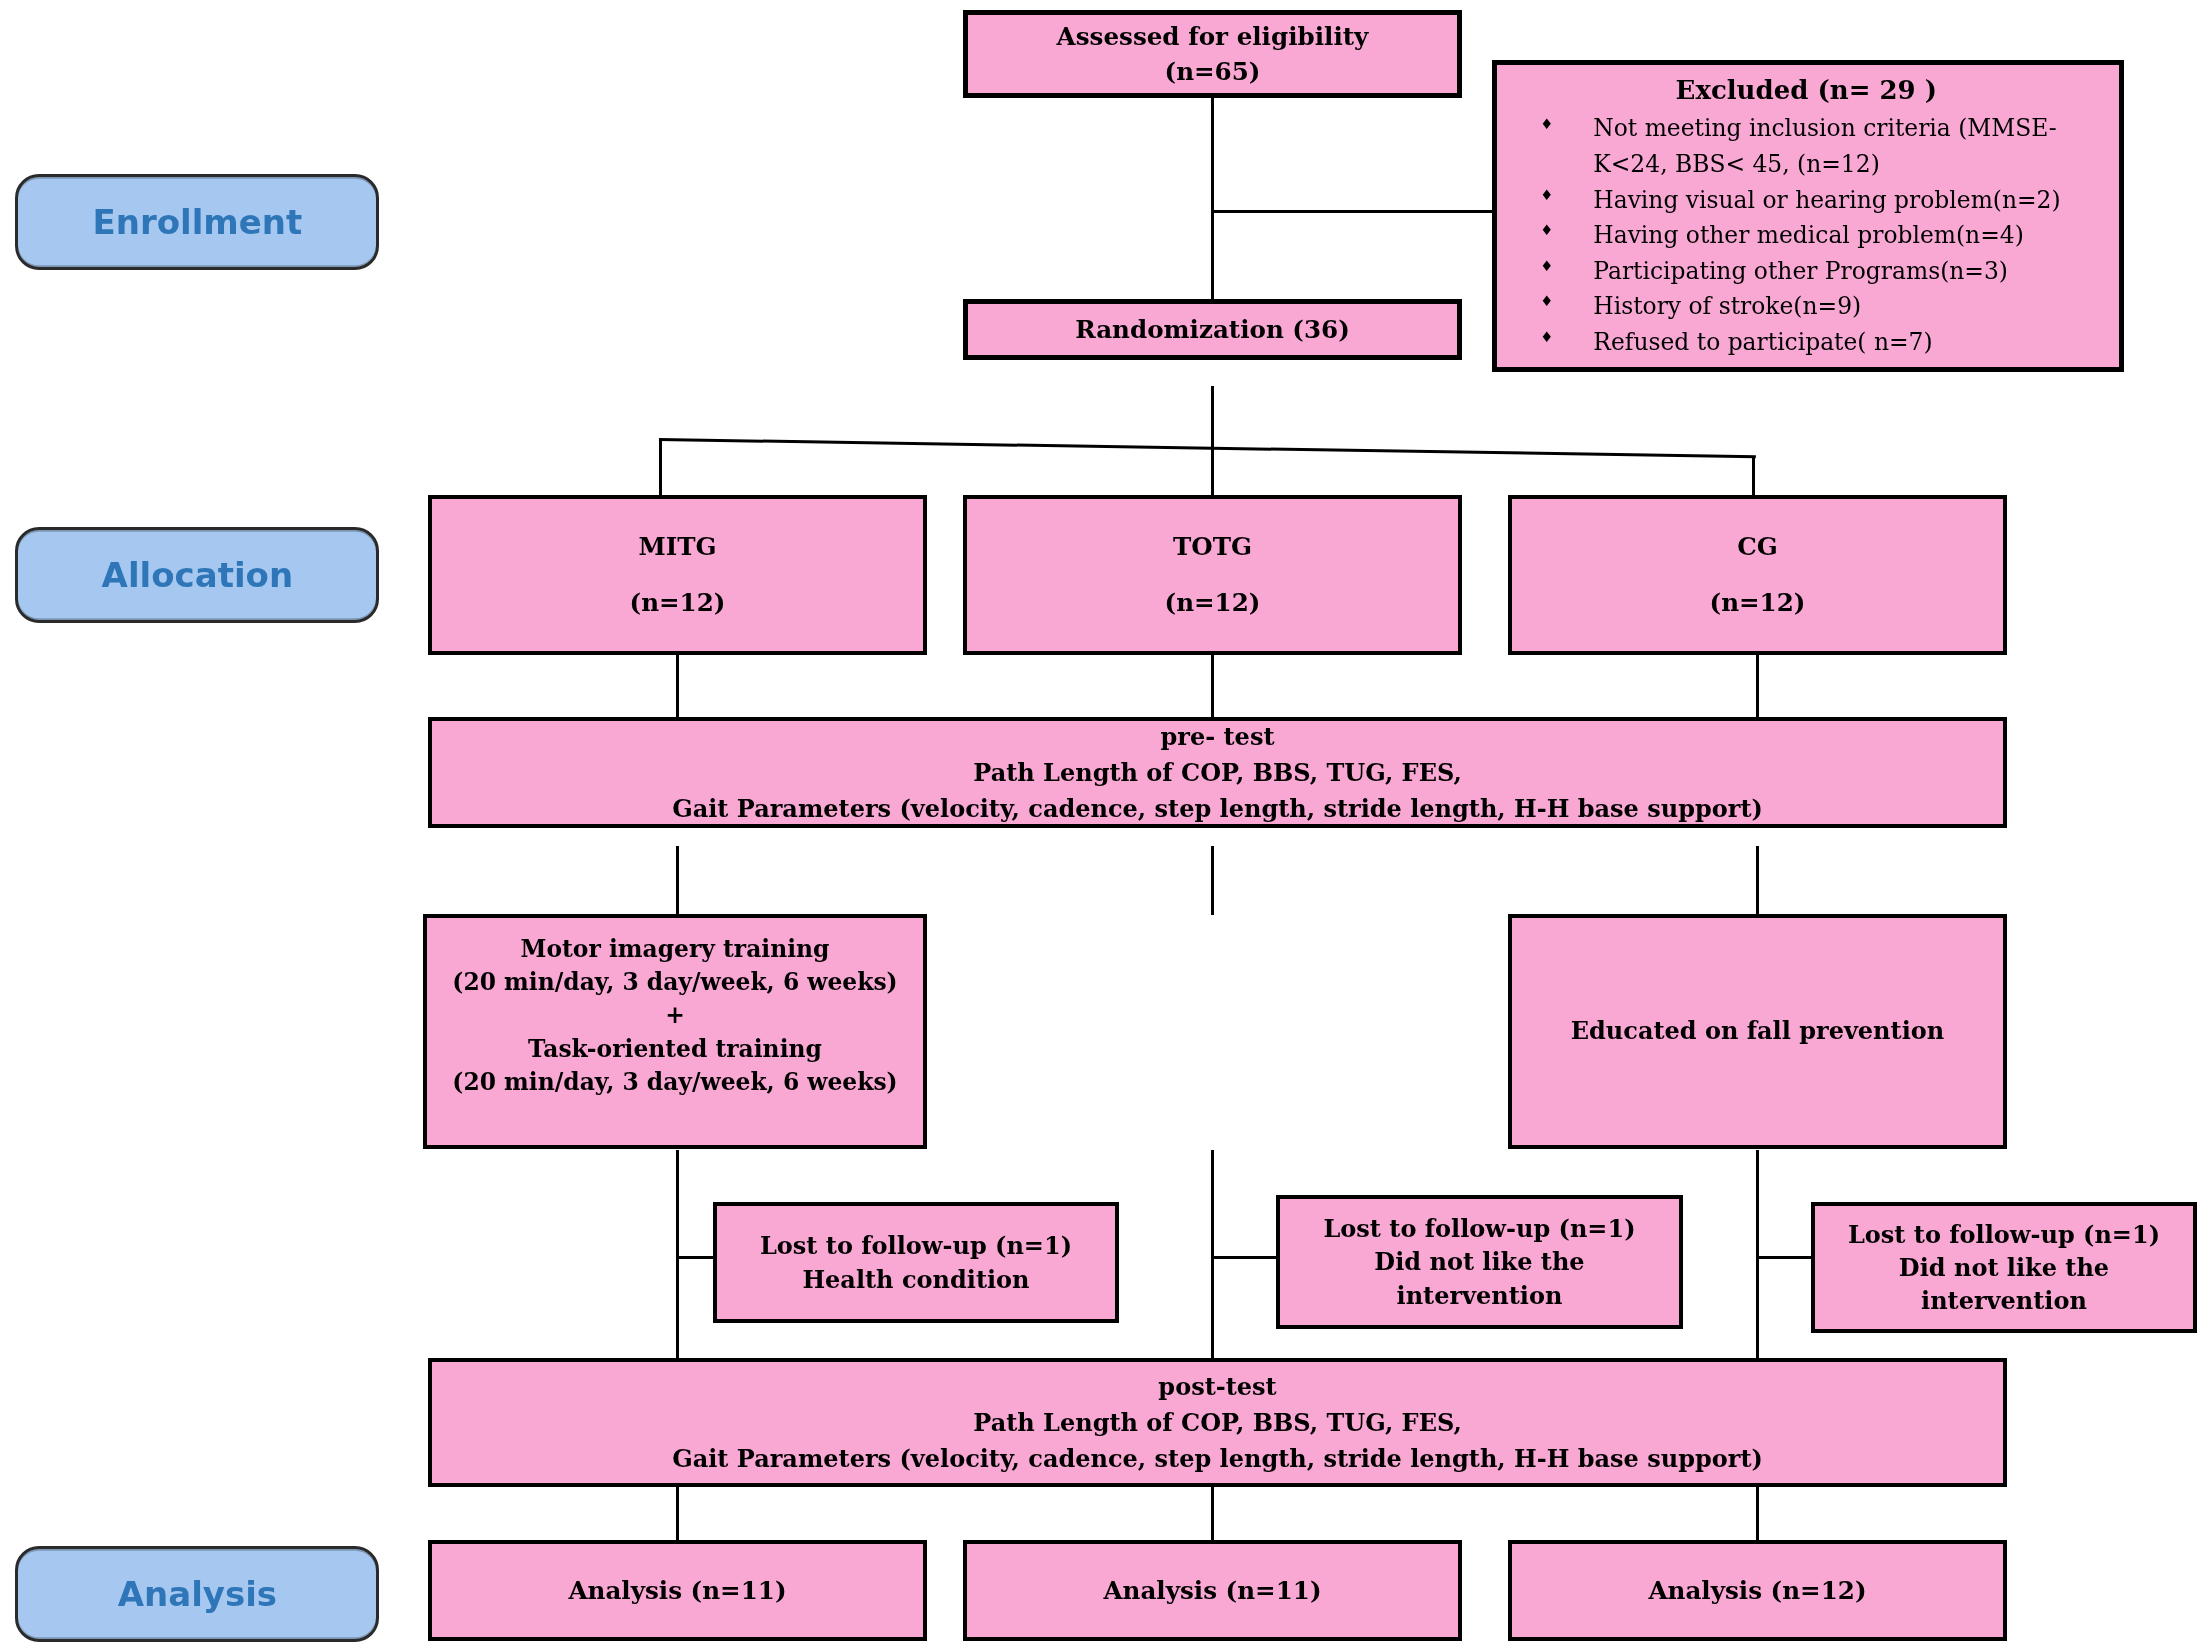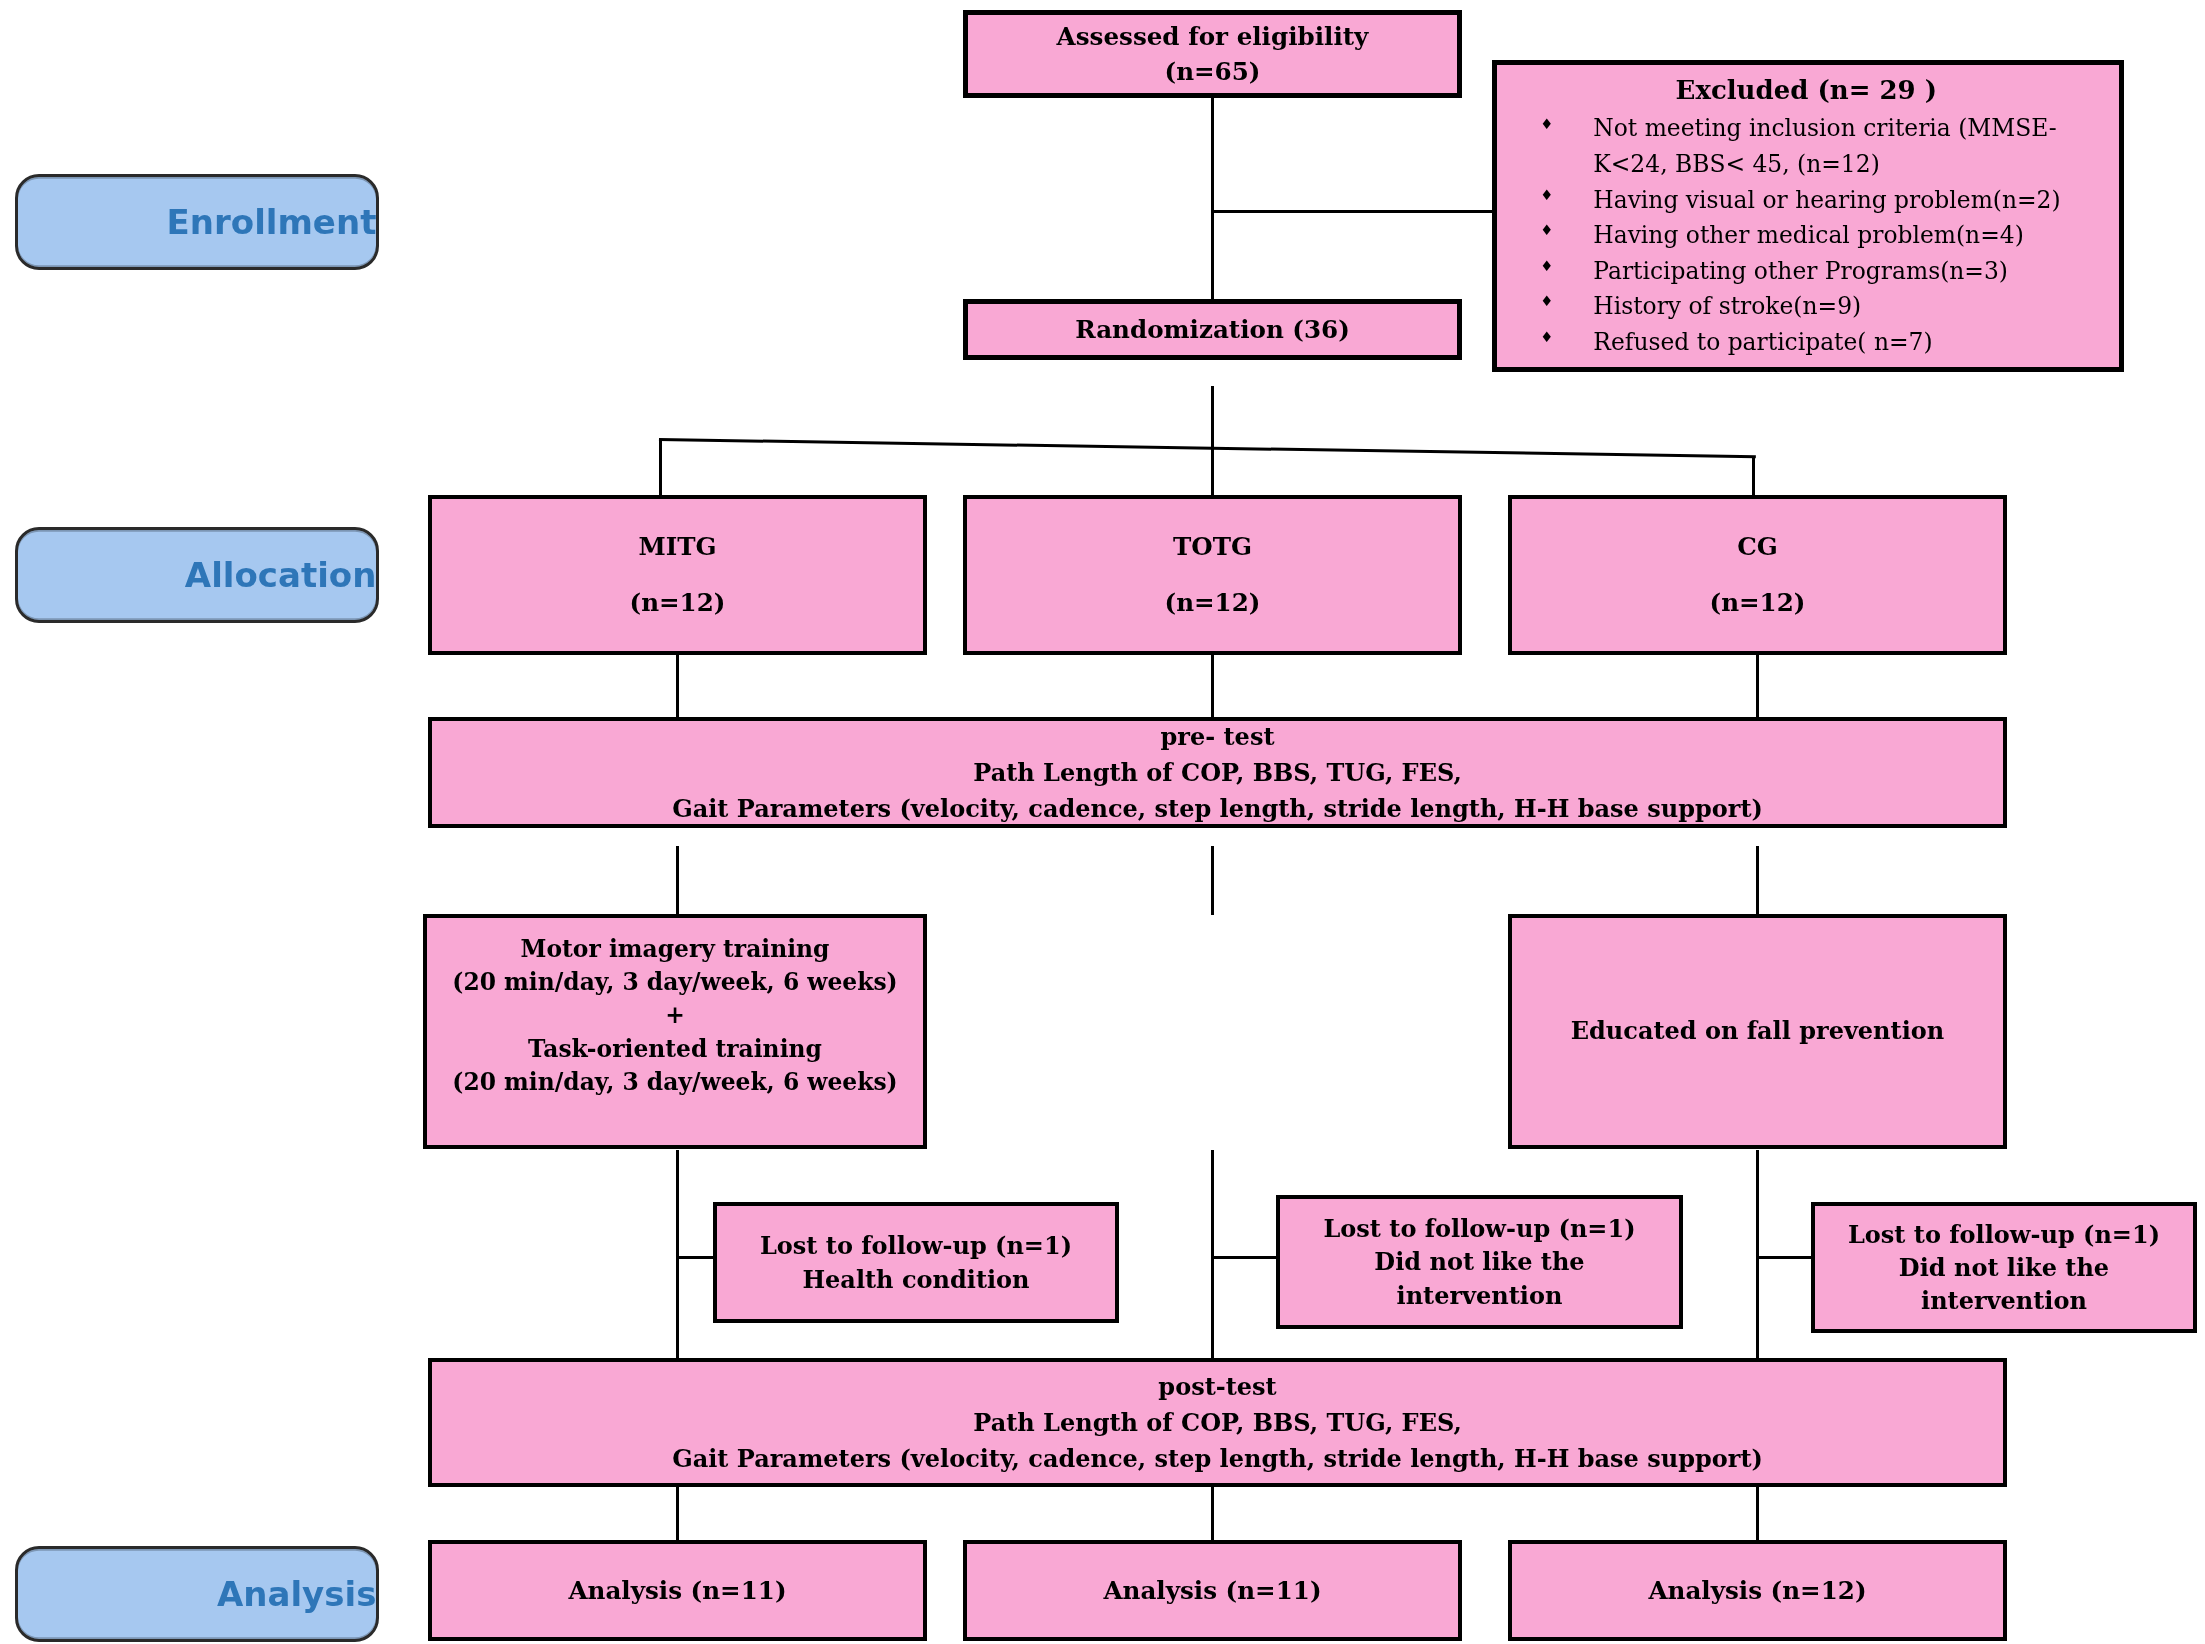--- a/index.html
+++ b/index.html
@@ -24,21 +24,21 @@
     text-align:center;font-weight:bold;font-size:24.6px;line-height:1.45;
   }
   .box.heavy{border-width:5.1px;}
   .vline,.hline{position:absolute;background:var(--line-color);}
   .stage{
     position:absolute;box-sizing:border-box;
     left:15.4px;width:364px;height:96px;
     background:var(--stage-fill);
     border:3.4px solid var(--stage-border);
     border-radius:24px;
-    display:flex;align-items:center;justify-content:flex-end;
+    display:flex;align-items:center;justify-content:center;
     font-family:"DejaVu Sans","Liberation Sans",sans-serif;
     font-weight:bold;font-size:34px;color:var(--stage-text);
     box-shadow:inset 0 1.7px 0 rgba(0,0,0,0.25), inset 0 -1.7px 0 rgba(0,0,0,0.25);
   }
   .excluded-content{align-items:stretch;justify-content:flex-start;text-align:left;padding:8px 13.7px 5.7px 10.3px;}
   .excluded-title{display:block;text-align:center;font-size:26px;line-height:1.35;}
   ul.excl{list-style:none;margin:3.4px 0 0 0;padding:0;font-weight:400;font-size:23.4px;line-height:1.52;}
   ul.excl li{position:relative;padding-left:86px;max-width:560px;}
   ul.excl li .blt{position:absolute;left:33px;top:0.08em;font-size:0.62em;}
   .alloc-box{gap:31px;line-height:1;}

